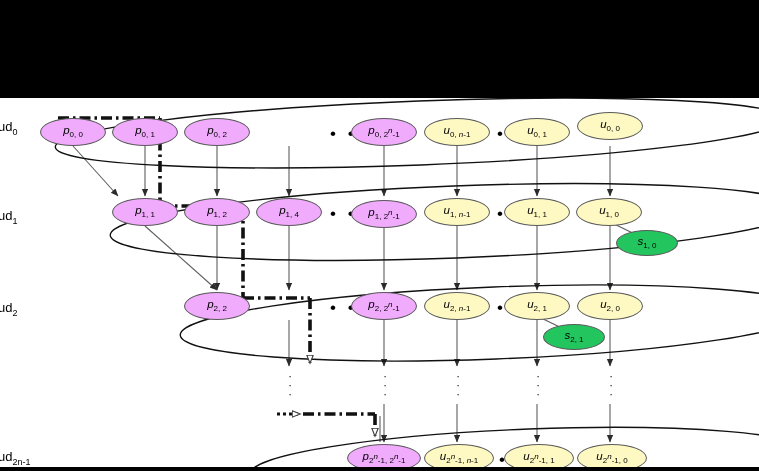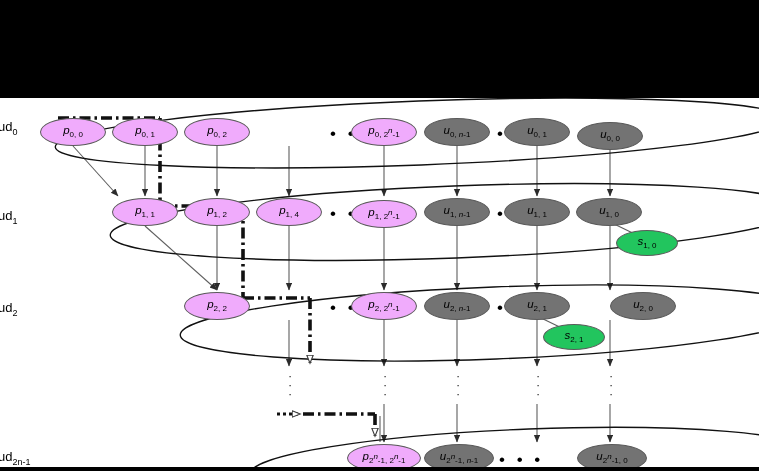--- a/index.html
+++ b/index.html
@@ -30,21 +30,21 @@
     position:absolute;
     border:1px solid #5a5a5a;
     border-radius:50%;
     display:flex;align-items:center;justify-content:center;
     font-size:11.5px;
     color:#000;
     box-sizing:border-box;
     white-space:nowrap;
   }
   .node.p{background:#f0abfc;}
-  .node.u{background:#737373;}
+  .node.u{background:#fef9c3;}
   .node.s{background:#22c55e;}
   .node .lbl{line-height:1;}
   .node i{font-style:italic;}
   .node sub{font-size:8px;}
   .node sub i{font-style:italic;}
   .node .ex{font-size:8px;vertical-align:super;font-style:italic;}
 
   .dots{
     position:absolute;
     color:#000;
@@ -168,21 +168,21 @@
   <div class="node p" style="left:351px;top:118px;width:66px;height:28px;">
     <span class="lbl"><i>p</i><sub>0, 2<span class="ex">n</span>-1</sub></span>
     </div>
   <div class="node u" style="left:424px;top:118px;width:66px;height:28px;">
     <span class="lbl"><i>u</i><sub>0, <i>n</i>-1</sub></span>
     </div>
   <div class="dots" style="left:497px;top:125px;">• • •</div>
   <div class="node u" style="left:504px;top:118px;width:66px;height:28px;">
     <span class="lbl"><i>u</i><sub>0, 1</sub></span>
     </div>
-  <div class="node u" style="left:577px;top:122px;width:66px;height:28px;">
+  <div class="node u" style="left:577px;top:112px;width:66px;height:28px;">
     <span class="lbl"><i>u</i><sub>0, 0</sub></span>
     </div>
 
   <div class="node p" style="left:112px;top:198px;width:66px;height:28px;">
     <span class="lbl"><i>p</i><sub>1, 1</sub></span>
     </div>
   <div class="node p" style="left:184px;top:198px;width:66px;height:28px;">
     <span class="lbl"><i>p</i><sub>1, 2</sub></span>
     </div>
   <div class="node p" style="left:256px;top:198px;width:66px;height:28px;">
@@ -213,39 +213,42 @@
   <div class="node p" style="left:351px;top:292px;width:66px;height:28px;">
     <span class="lbl"><i>p</i><sub>2, 2<span class="ex">n</span>-1</sub></span>
     </div>
   <div class="node u" style="left:424px;top:292px;width:66px;height:28px;">
     <span class="lbl"><i>u</i><sub>2, <i>n</i>-1</sub></span>
     </div>
   <div class="dots" style="left:497px;top:299px;">• • •</div>
   <div class="node u" style="left:504px;top:292px;width:66px;height:28px;">
     <span class="lbl"><i>u</i><sub>2, 1</sub></span>
     </div>
-  <div class="node u" style="left:610px;top:292px;width:66px;height:28px;">
+  <div class="node u" style="left:577px;top:292px;width:66px;height:28px;">
     <span class="lbl"><i>u</i><sub>2, 0</sub></span>
     </div>
   <div class="node s" style="left:543px;top:324px;width:62px;height:26px;">
     <span class="lbl"><i>s</i><sub>2, 1</sub></span>
     </div>
 
   <div class="vdots" style="left:284px;top:372px;width:12px;">·<br>·<br>·</div>
   <div class="vdots" style="left:379px;top:372px;width:12px;">·<br>·<br>·</div>
   <div class="vdots" style="left:452px;top:372px;width:12px;">·<br>·<br>·</div>
   <div class="vdots" style="left:532px;top:372px;width:12px;">·<br>·<br>·</div>
   <div class="vdots" style="left:605px;top:372px;width:12px;">·<br>·<br>·</div>
 
   <div class="node p" style="left:347px;top:444px;width:74px;height:28px;">
     <span class="lbl"><i>p</i><sub>2<span class="ex">n</span>-1, 2<span class="ex">n</span>-1</sub></span>
     </div>
   <div class="node u" style="left:424px;top:444px;width:70px;height:28px;">
     <span class="lbl"><i>u</i><sub>2<span class="ex">n</span>-1, <i>n</i>-1</sub></span>
     </div>
   <div class="dots" style="left:499px;top:451px;">• • •</div>
+  <div class="node u" style="left:504px;top:444px;width:70px;height:28px;">
+    <span class="lbl"><i>u</i><sub>2<span class="ex">n</span>-1, 1</sub></span>
+    </div>
   <div class="node u" style="left:577px;top:444px;width:70px;height:28px;">
     <span class="lbl"><i>u</i><sub>2<span class="ex">n</span>-1, 0</sub></span>
     </div>
 
   <div class="band" id="band-top"></div>
   <div class="band" id="band-bot"></div>
 </div>
 
 </body></html>

